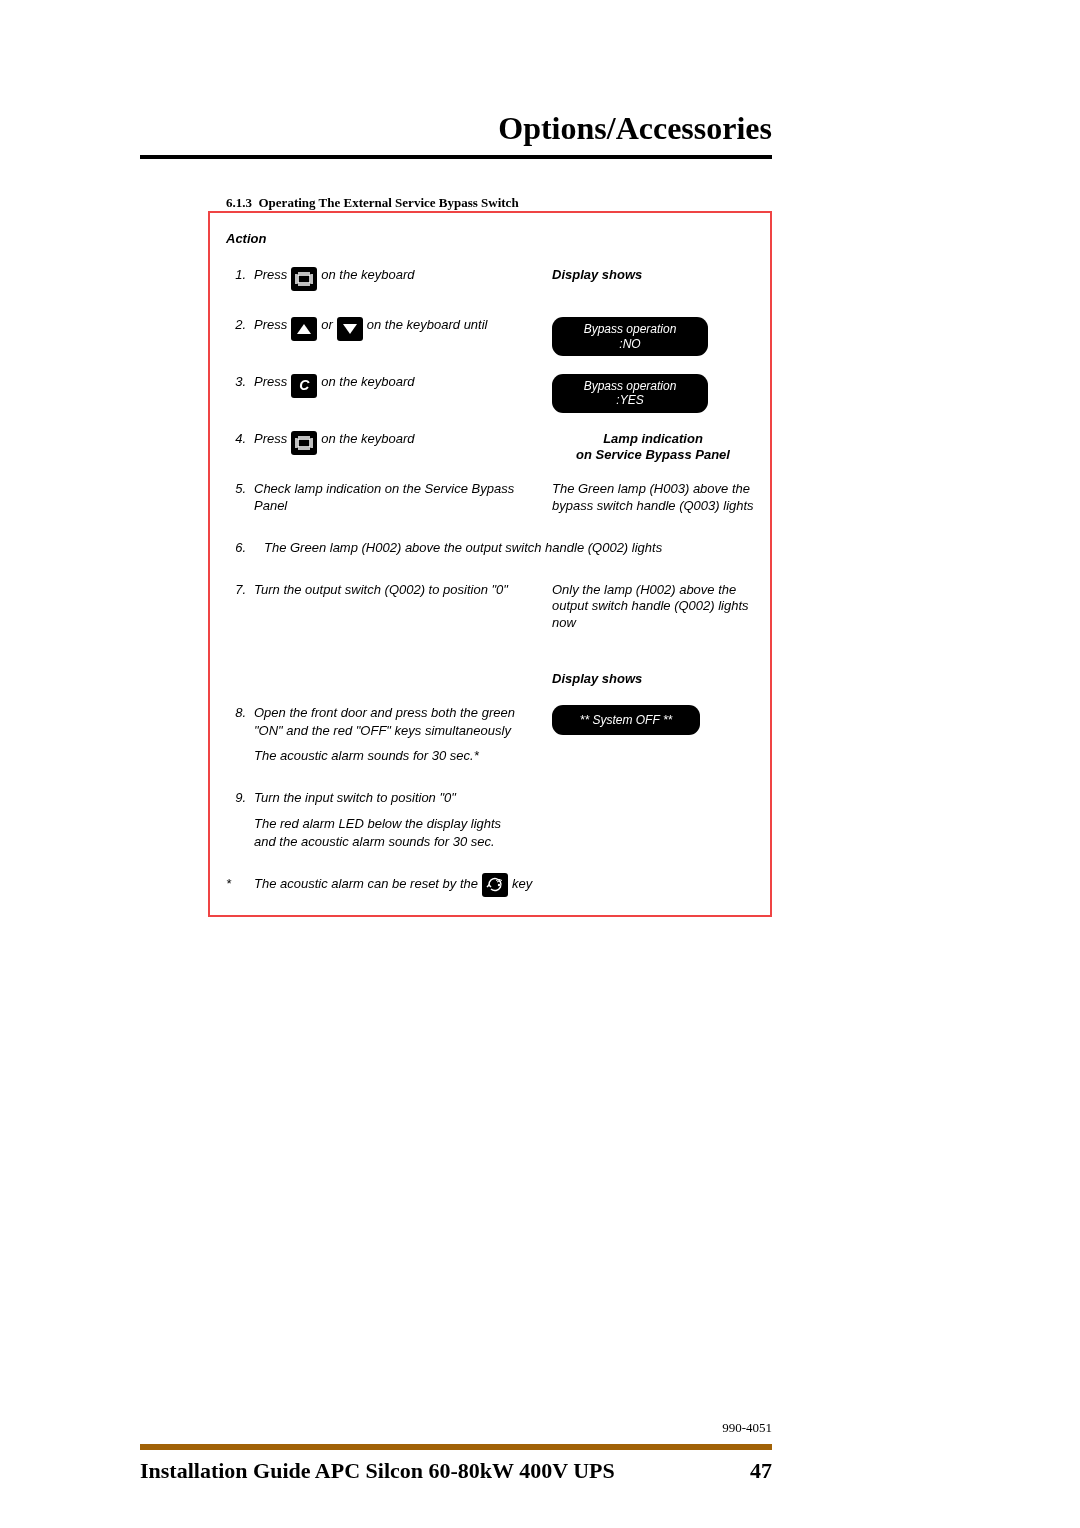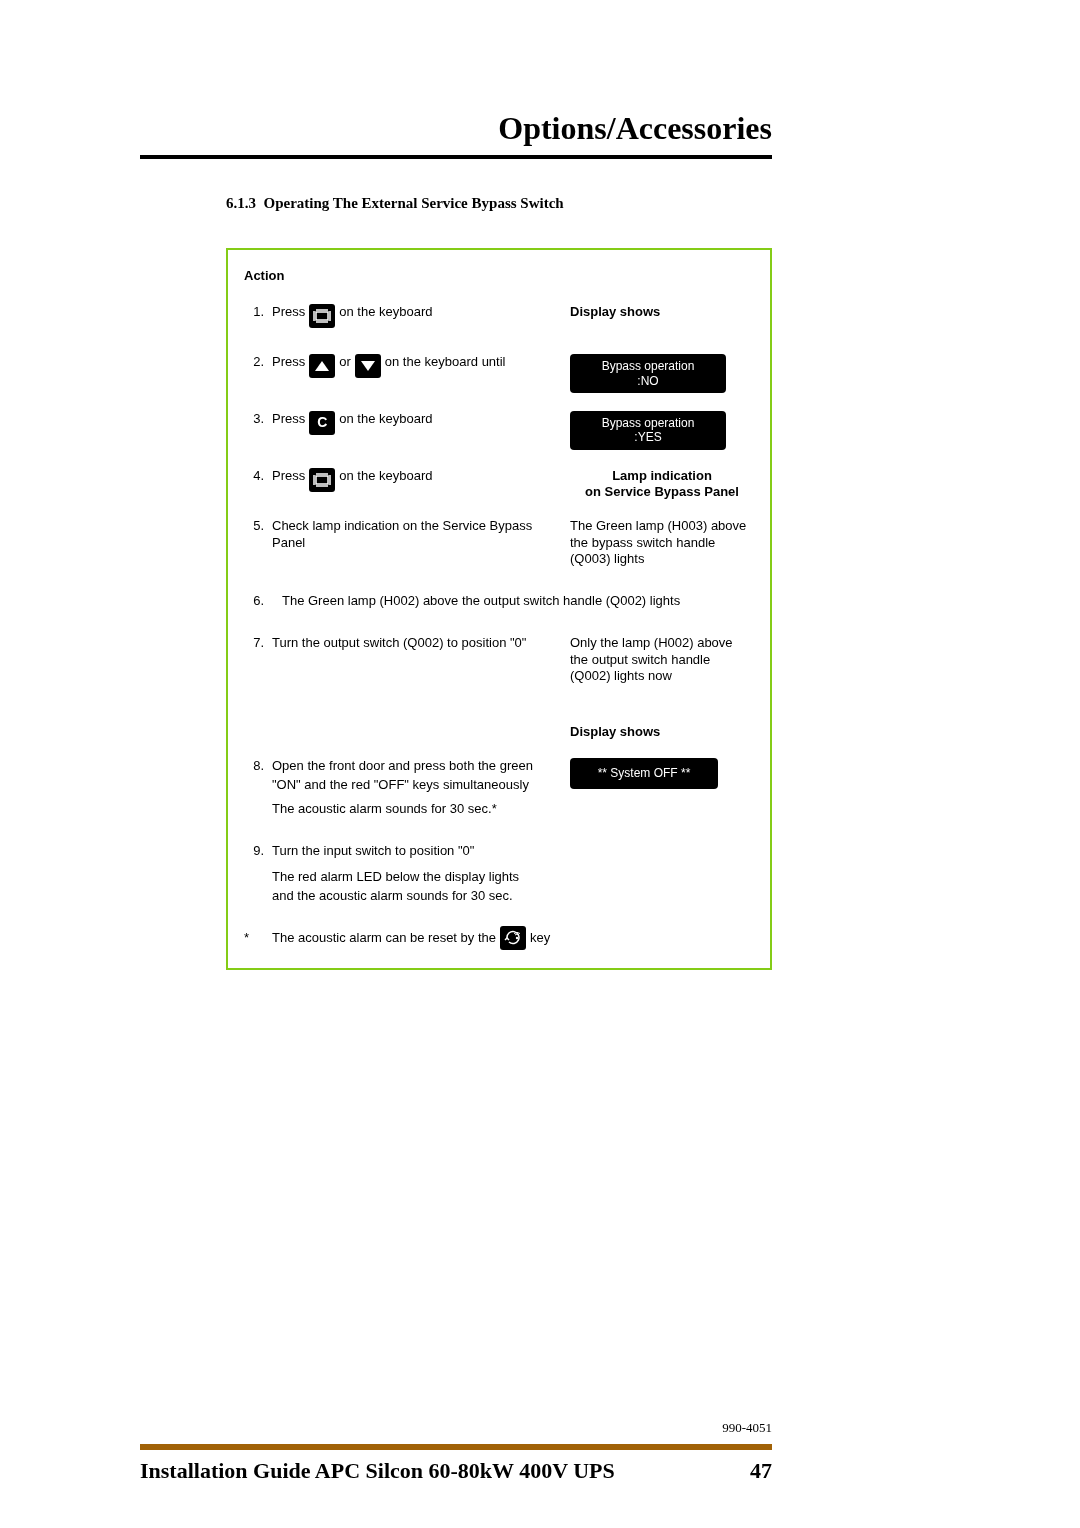--- a/index.html
+++ b/index.html
@@ -21,31 +21,31 @@
     font-family: "Century Schoolbook", "Times New Roman", serif;
     font-weight: bold;
     font-size: 32px;
     padding-bottom: 8px;
     border-bottom: 4px solid #000;
     margin-bottom: 36px;
   }
   .section-title {
     font-family: "Century Schoolbook", "Times New Roman", serif;
     font-weight: bold;
-    font-size: 15px;
+    font-size: 13px;
     margin-left: 86px;
-    margin-bottom: 36px;
   }
   .box {
-    margin-left: 86px;
-    border: 2px solid #84cc16;
+    margin-left: 68px;
+    border: 2px solid #ef4444;
     padding: 18px 16px 18px 16px;
     font-family: Arial, Helvetica, sans-serif;
     font-size: 13px;
     line-height: 1.25;
+    font-style: italic;
   }
   .action-head {
     font-weight: bold;
     margin-bottom: 20px;
   }
   .row {
     display: flex;
     align-items: flex-start;
     margin-bottom: 18px;
   }
@@ -84,21 +84,21 @@
     font-weight: 900;
     font-size: 14px;
   }
   .display-label {
     font-weight: bold;
     text-align: center;
   }
   .lcd {
     background: #000;
     color: #fff;
-    border-radius: 4px;
+    border-radius: 11px;
     padding: 5px 8px;
     width: 140px;
     text-align: center;
     font-family: Arial, Helvetica, sans-serif;
     font-size: 12px;
     line-height: 1.2;
   }
   .lcd.single { padding: 8px 4px; }
   .footnote-row {
     display: flex;

